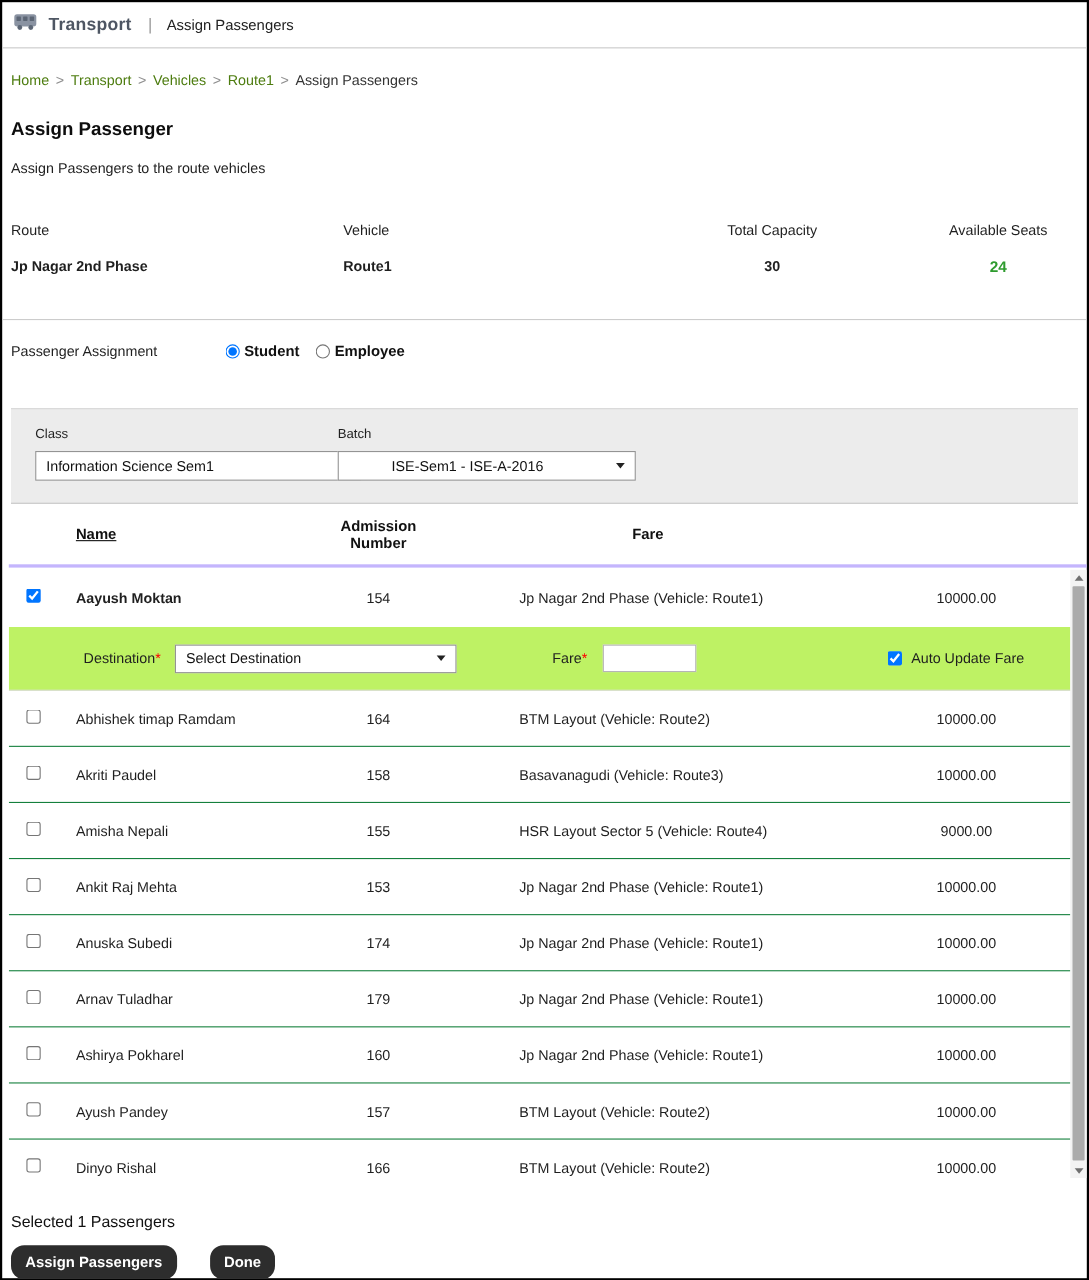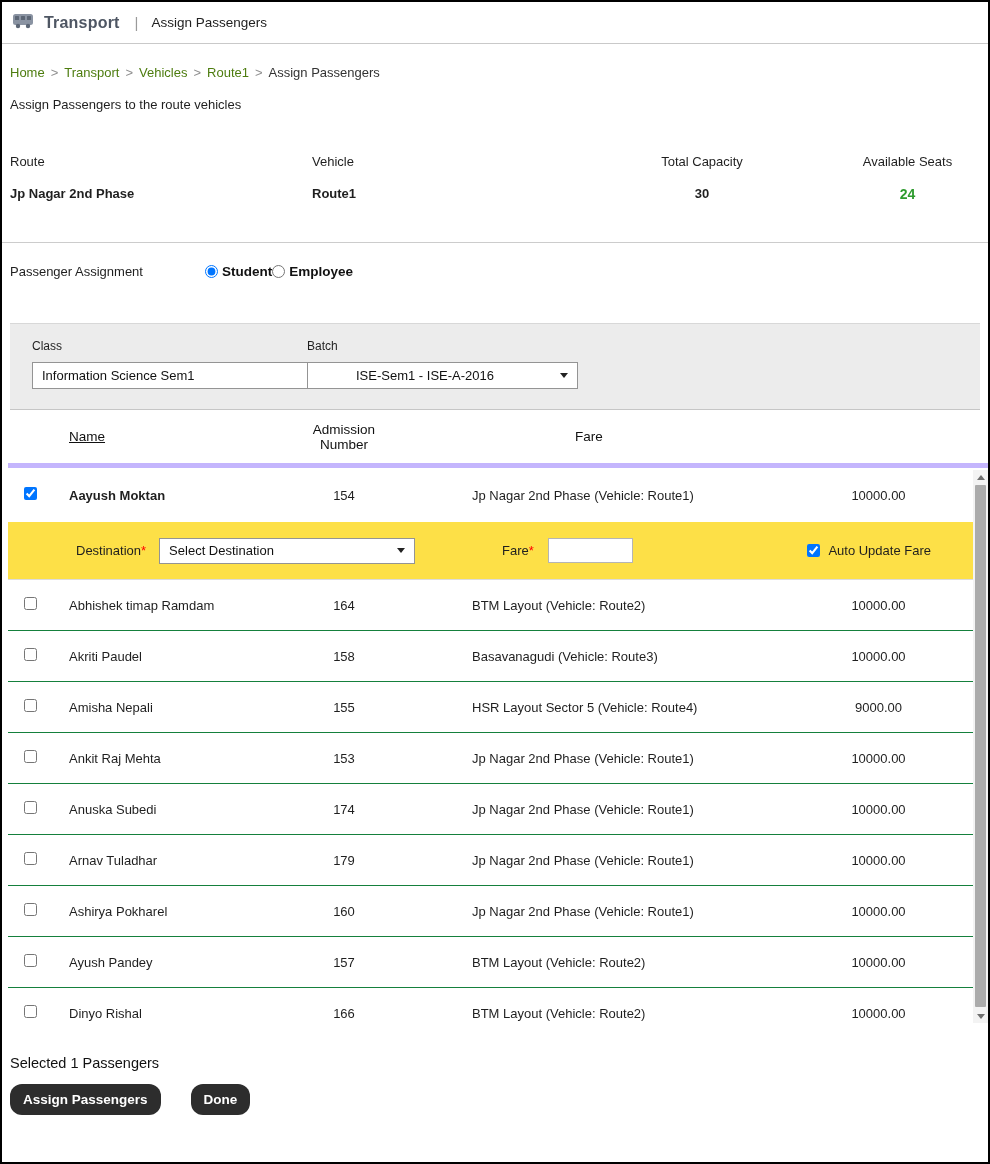--- a/index.html
+++ b/index.html
@@ -25,50 +25,50 @@
   
   .info-grid { margin: 42px 8px 0; display: grid; grid-template-columns: 302px 257px 266px 1fr; font-size: 13px; }
   .info-grid.vals { margin-top: 17px; font-weight: bold; }
   .info-cell.center { text-align: center; }
   .green { color: #2e9b2e; font-size: 14px; }
 
   .divider { margin-top: 40px; border-bottom: 1px solid #ccc; }
 
   
   .assign-row { display: flex; align-items: center; padding: 21px 8px 18px; font-size: 13px; }
-  .radio-group { display: flex; align-items: center; margin-left: 62px; }
+  .radio-group { display: flex; align-items: center; margin-left: 62px; gap: 15px; }
   .radio-opt { display: flex; align-items: center; gap: 4px; font-weight: bold; font-size: 13.5px; color: #111; cursor: pointer; }
   input[type=radio], input[type=checkbox] { width: 13px; height: 13px; margin: 0; }
 
   
   .filter-panel { margin: 26px 8px 0; background: #ececec; border-top: 1px solid #d8d8d8; border-bottom: 1px solid #c6c6c6; padding: 15px 0 18px 22px; height: 87px; }
   .filter-cols { display: flex; }
   .filter-col { width: 275px; }
   .filter-label { font-size: 12px; color: #1f1f1f; }
   .select { margin-top: 9px; background: #fff; border: 1px solid #949494; height: 27px; display: flex; align-items: center; justify-content: space-between; padding: 0 9px; font-size: 13px; color: #111; cursor: pointer; }
   .caret { width: 0; height: 0; border-left: 4px solid transparent; border-right: 4px solid transparent; border-top: 5px solid #222; }
   .class-select { width: 296px; } .batch-select { width: 271px; padding-left: 48px; }
 
   
   .table-wrap { margin: 0 0 0 6px; width: 980px; }
   .grid-cols { display: grid; grid-template-columns: 61px 225px 100px 390px 1fr; align-items: center; }
-  .table-head { height: 58px; border-bottom: 5px solid #c4b5fd; font-size: 13.5px; font-weight: normal; color: #111; padding-right: 31px; }
+  .table-head { height: 58px; border-bottom: 3px solid #c4b5fd; font-size: 13.5px; font-weight: bold; color: #111; padding-right: 31px; }
   .th-name { text-decoration: underline; cursor: pointer; }
   .col-center { text-align: center; }
   .col-status { padding-left: 78px; }
 
   .scroll-area { position: relative; height: 555px; overflow: hidden; }
   .rows { margin-right: 15px; }
   .p-row { height: 51px; border-bottom: 1px solid #15803d; font-size: 13px; color: #1f1f1f; }
   .p-row.first { height: 54px; border-bottom: none; }
   .cb-cell { padding-left: 16px; }
   .bold { font-weight: bold; }
 
   
-  .expanded-row { height: 58px; background: #fde047; border-bottom: 1px solid #dcdcdc; display: flex; align-items: center; padding-left: 68px; font-size: 13px; }
+  .expanded-row { height: 58px; background: #bef264; border-bottom: 1px solid #dcdcdc; display: flex; align-items: center; padding-left: 68px; font-size: 13px; }
   .req { color: #f00; }
   .dest-select { width: 256px; margin-left: 13px; margin-top: 0; height: 26px; }
   .fare-label { margin-left: 87px; }
   .fare-input { margin-left: 14px; width: 85px; height: 25px; border: 1px solid #b5b5b5; background: #fff; font-size: 13px; padding: 0 5px; font-family: "Liberation Sans", sans-serif; }
   .auto-update { margin-left: auto; margin-right: 42px; display: flex; align-items: center; gap: 8px; }
 
   
   .scrollbar { position: absolute; top: 2px; right: 0; bottom: 0; width: 15px; background: #f3f3f3; }
   .sb-arrow { position: absolute; left: 0; width: 15px; height: 14px; display: flex; align-items: center; justify-content: center; cursor: pointer; }
   .sb-up { top: 0; } .sb-down { bottom: 0; }
@@ -99,20 +99,21 @@
     </span>
     <span class="app-title">Transport</span>
     <span class="topbar-sep">|</span>
     <span class="topbar-page">Assign Passengers</span>
   </div>
 
   <div class="breadcrumb">
     <span><a>Home</a><span class="bc-sep">&gt;</span><a>Transport</a><span class="bc-sep">&gt;</span><a>Vehicles</a><span class="bc-sep">&gt;</span><a>Route1</a><span class="bc-sep">&gt;</span></span><span class="bc-current">Assign Passengers</span>
   </div>
 
+  <div class="page-title">Assign Passenger</div>
   <div class="subtitle">Assign Passengers to the route vehicles</div>
 
   <div class="info-grid">
       <div class="info-cell">Route</div>
       <div class="info-cell">Vehicle</div>
       <div class="info-cell center">Total Capacity</div>
       <div class="info-cell center">Available Seats</div>
     </div>
   <div class="info-grid vals">
       <div class="info-cell">Jp Nagar 2nd Phase</div>

